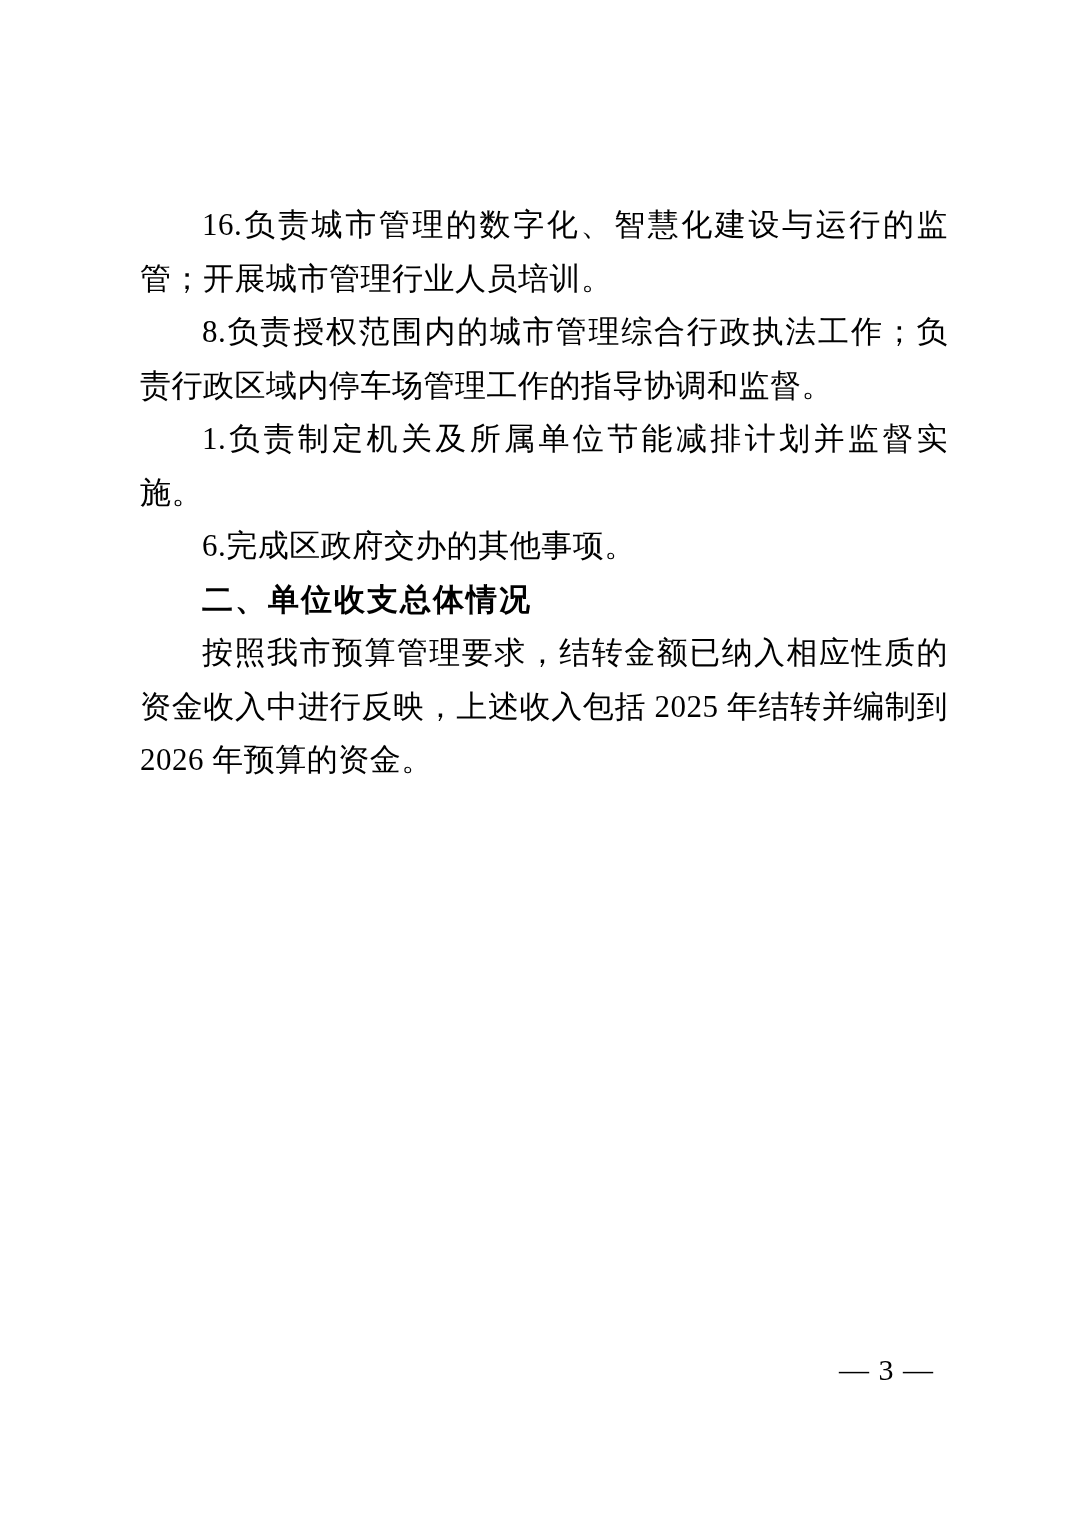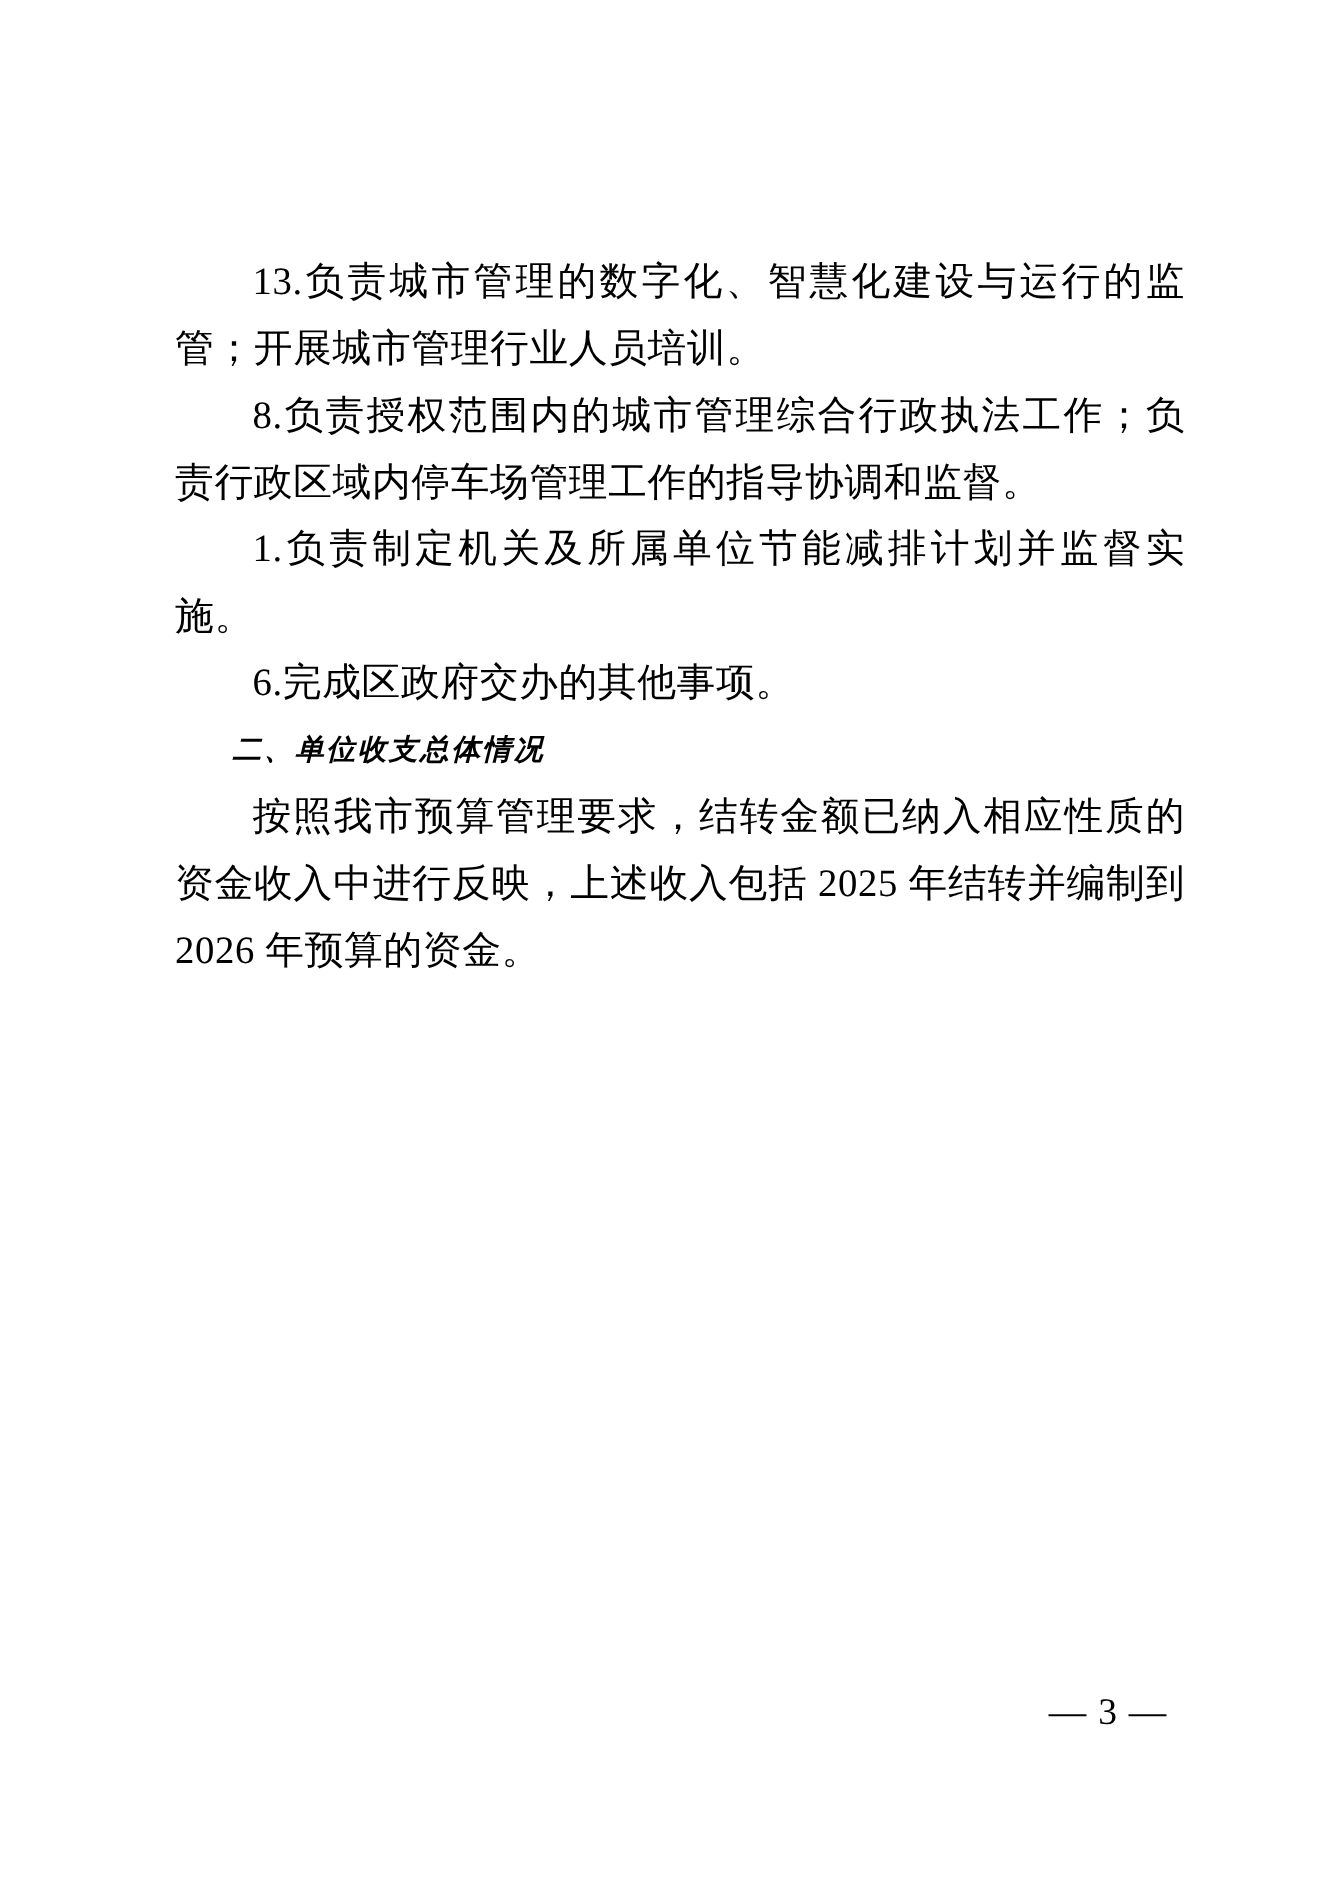--- a/index.html
+++ b/index.html
@@ -57,31 +57,31 @@
     letter-spacing: 1px;
   }
 </style>
 </head>
 <body>
 
 <div class="page">
 
   <main class="content">
 
-    <p class="para indent">13.负责城市管理的数字化、智慧化建设与运行的监管；开展城市管理行业人员培训。</p>
+    <p class="para indent">16.负责城市管理的数字化、智慧化建设与运行的监管；开展城市管理行业人员培训。</p>
 
     <p class="para indent">8.负责授权范围内的城市管理综合行政执法工作；负责行政区域内停车场管理工作的指导协调和监督。</p>
 
     <p class="para indent">1.负责制定机关及所属单位节能减排计划并监督实施。</p>
 
     <p class="para indent">6.完成区政府交办的其他事项。</p>
 
 
 
-    <h2 class="para indent heading-bold" style="font-size:23px;font-style:italic;">二、单位收支总体情况</h2>
+    <h2 class="para indent heading-bold" style="font-size:31px;">二、单位收支总体情况</h2>
 
 
     <p class="para indent">按照我市预算管理要求，结转金额已纳入相应性质的资金收入中进行反映，上述收入包括 2025 年结转并编制到 2026 年预算的资金。</p>
 
   </main>
 
   <footer class="footer">
     <span>— 3 —</span>
   </footer>
 

